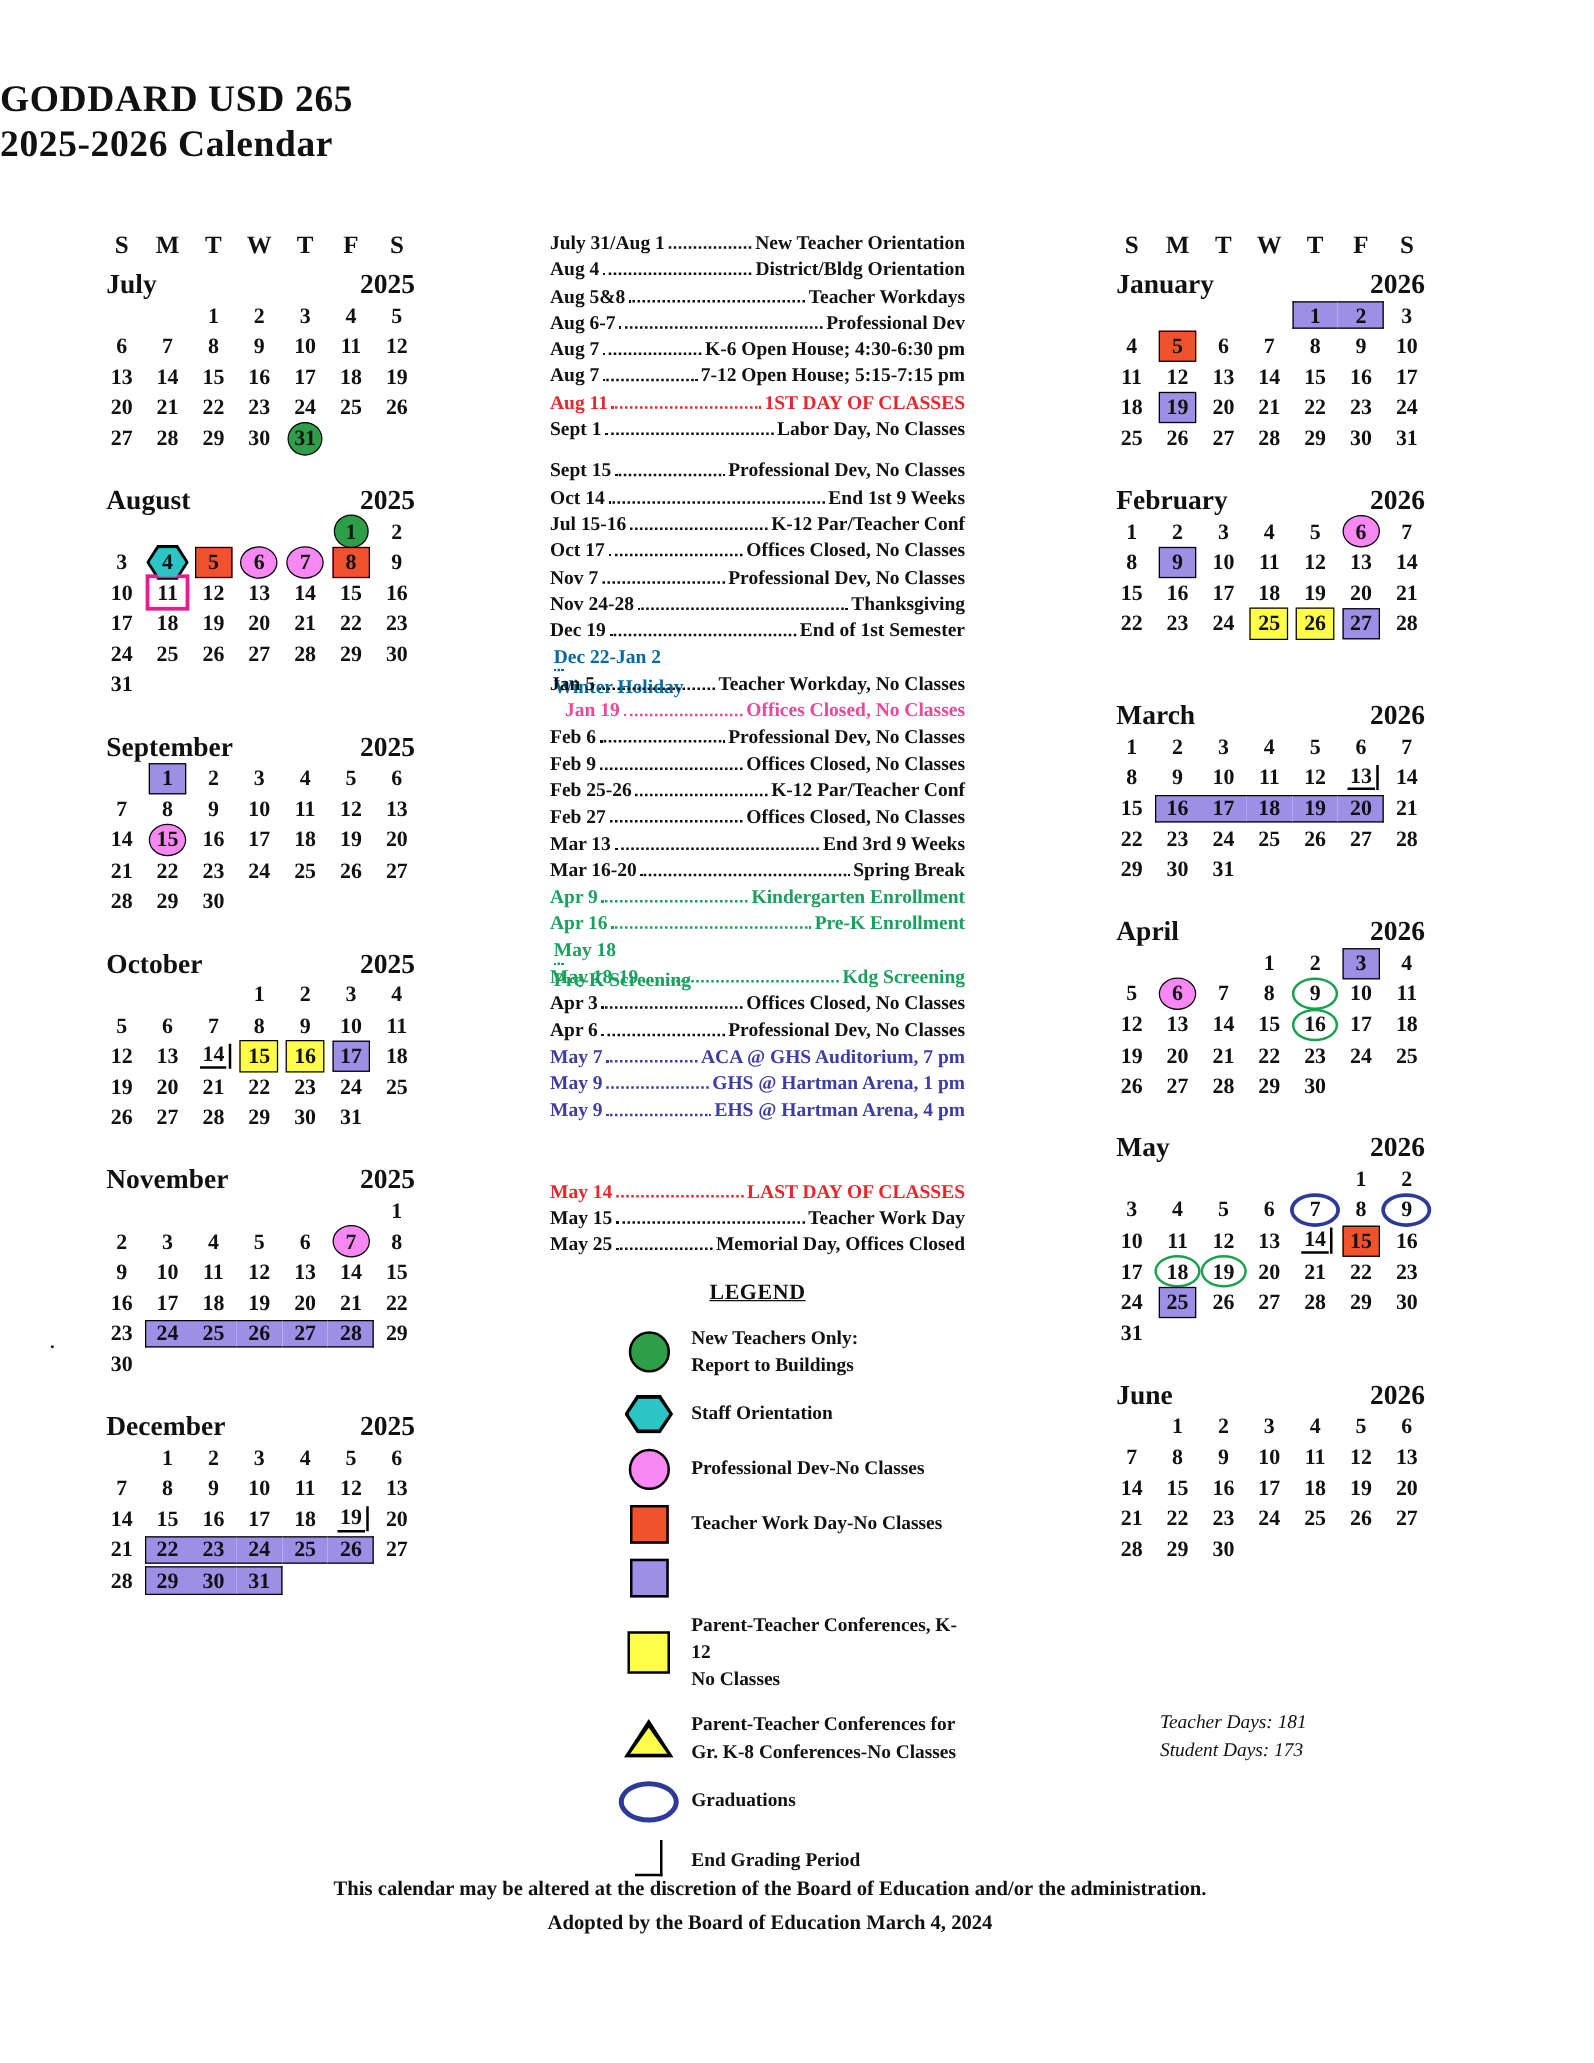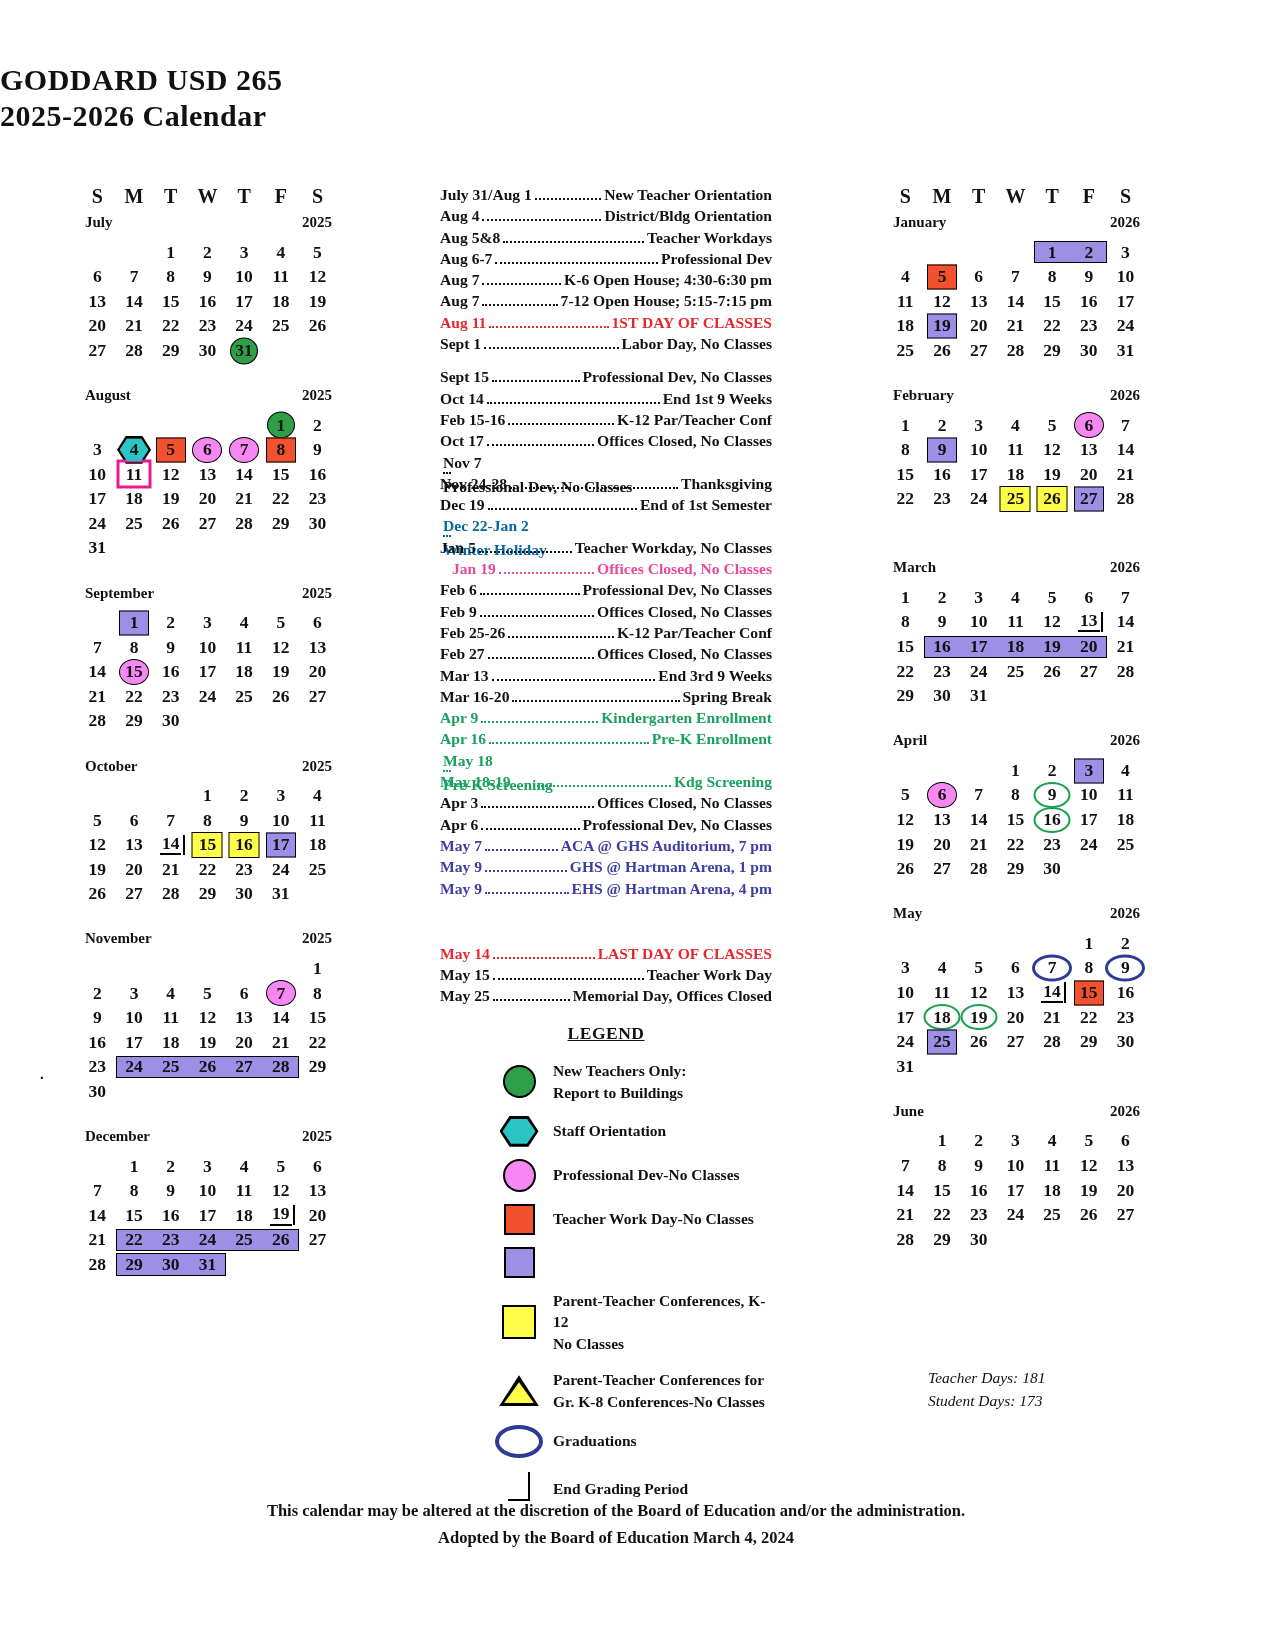--- a/index.html
+++ b/index.html
@@ -12,22 +12,22 @@
 
   
   .cal-col{position:absolute;width:258px;}
   #col-left{left:79px;top:183px;}
   #col-right{left:887px;top:183px;}
   .dow-row{display:grid;grid-template-columns:repeat(7,36.7px);height:26px;margin-bottom:5px;}
   .dow-row span{display:flex;align-items:center;justify-content:center;
                 font-size:20px;font-weight:bold;}
   .month{margin-bottom:24px;}
   .month.gap-after{margin-bottom:48px;}
-  .month-head{display:flex;justify-content:space-between;align-items:flex-start;
-              font-size:15px;font-weight:bold;height:26px;padding:0 5px 0 6px;}
+  .month-head{display:flex;justify-content:space-between;align-items:center;
+              font-size:22px;font-weight:bold;height:26px;padding:0 5px 0 6px;}
   .mgrid{display:grid;grid-template-columns:repeat(7,36.7px);grid-auto-rows:24.6px;}
   .cell{position:relative;display:flex;align-items:center;justify-content:center;
         font-size:17.5px;font-weight:bold;}
   .daynum{position:relative;z-index:2;line-height:1;}
 
   
   .m-new-teachers::before,.m-profdev::before,.m-workday::before,.m-vacation::before,
   .m-conf::before,.m-first-day::before,.m-grad::before,.m-screen::before,.m-staff::before{
      content:'';position:absolute;left:50%;top:50%;transform:translate(-50%,-50%);z-index:0;}
   .m-new-teachers::before{width:26px;height:25px;background:#2f9e48;border:1.6px solid #000;border-radius:50%;}
@@ -772,30 +772,30 @@
           <span class="ev-date">Sept 15</span>
           <span class="ev-dots"></span>
           <span class="ev-desc">Professional Dev, No Classes</span>
         </div>
         <div class="ev" style="color: rgb(17, 17, 17);">
           <span class="ev-date">Oct 14</span>
           <span class="ev-dots"></span>
           <span class="ev-desc">End 1st 9 Weeks</span>
         </div>
         <div class="ev" style="color: rgb(17, 17, 17);">
-          <span class="ev-date">Feb 15-16</span>
+          <span class="ev-date">Jul 15-16</span>
           <span class="ev-dots"></span>
           <span class="ev-desc">K-12 Par/Teacher Conf</span>
         </div>
         <div class="ev" style="color: rgb(17, 17, 17);">
           <span class="ev-date">Oct 17</span>
           <span class="ev-dots"></span>
           <span class="ev-desc">Offices Closed, No Classes</span>
         </div>
-        <div class="ev" style="color: rgb(17, 17, 17); flex-direction: column;">
+        <div class="ev" style="color: rgb(17, 17, 17);">
           <span class="ev-date">Nov 7</span>
           <span class="ev-dots"></span>
           <span class="ev-desc">Professional Dev, No Classes</span>
         </div>
         <div class="ev" style="color: rgb(17, 17, 17);">
           <span class="ev-date">Nov 24-28</span>
           <span class="ev-dots"></span>
           <span class="ev-desc">Thanksgiving</span>
         </div>
         <div class="ev" style="color: rgb(17, 17, 17);">

